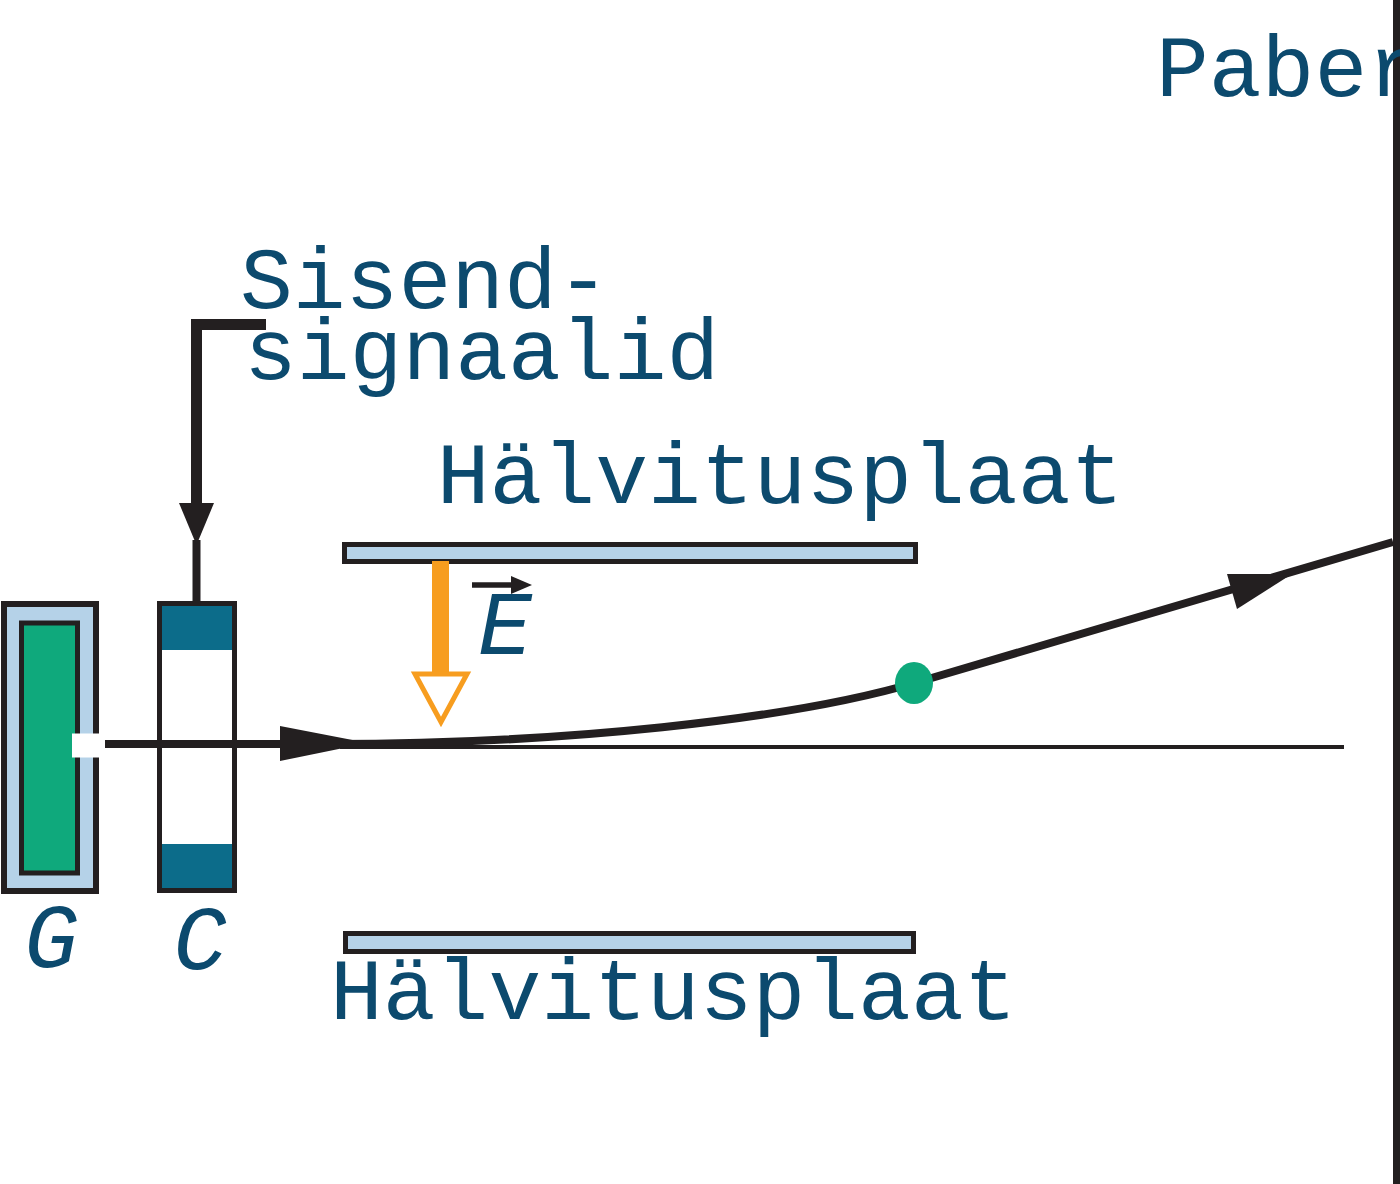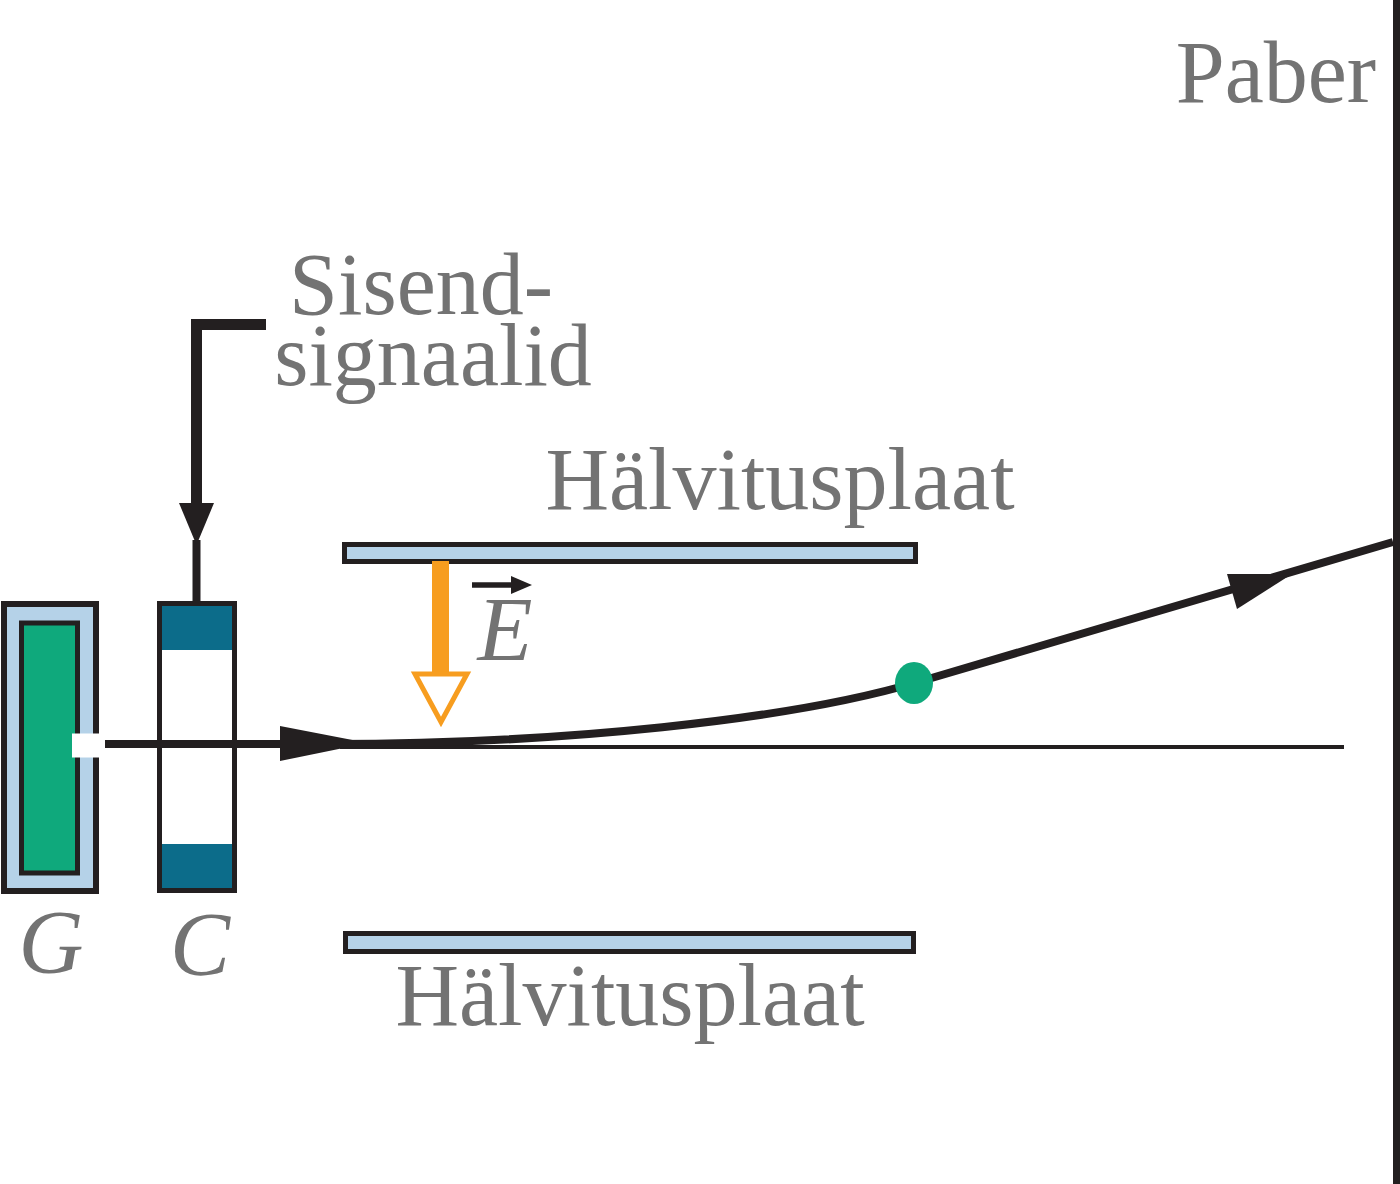--- a/index.html
+++ b/index.html
@@ -9,22 +9,22 @@
     background:#ffffff;
     overflow:hidden;
     font-family:"Liberation Serif", serif;
     color:#231f20;
   }
   #diagram-svg{position:absolute;left:0;top:0;width:1400px;height:1184px;}
   .lbl{
     position:absolute;
     line-height:1;
     white-space:nowrap;
-    color:#737373;
-    font-family:Liberation Serif, serif;
+    color:#0c4a6e;
+    font-family:Liberation Mono, monospace;
   }
   .big{font-size:88px;}
   .ital{font-size:90px;font-style:italic;}
   .center{text-align:center;}
 </style>
 </head>
 <body>
 
 <div id="stage">
 
@@ -61,21 +61,21 @@
 
     <line x1="472" y1="585" x2="518" y2="585" stroke-width="5.5" stroke="#231f20"></line>
     <polygon points="532,585 511,576 511,594" fill="#231f20"></polygon>
 
     <line x1="1396.5" y1="0" x2="1396.5" y2="1184" stroke-width="7" stroke="#231f20"></line>
   </svg>
 
   <div class="lbl big center" style="left:1156px;top:29px;width:240px;">Paber</div>
 
   <div class="lbl big center" style="left:240px;top:241px;width:362px;">Sisend-</div>
-  <div class="lbl big center" style="left:252px;top:312px;width:362px;">signaalid</div>
+  <div class="lbl big center" style="left:244px;top:312px;width:362px;">signaalid</div>
 
   <div class="lbl big center" style="left:430px;top:436px;width:700px;">Hälvitusplaat</div>
 
   <div class="lbl big center" style="left:330px;top:952px;width:600px;">Hälvitusplaat</div>
 
   <div class="lbl ital center" style="left:1px;top:898px;width:100px;">G</div>
 
   <div class="lbl ital center" style="left:150px;top:900px;width:100px;">C</div>
 
   <div class="lbl ital center" style="left:455px;top:585px;width:100px;">E</div>

